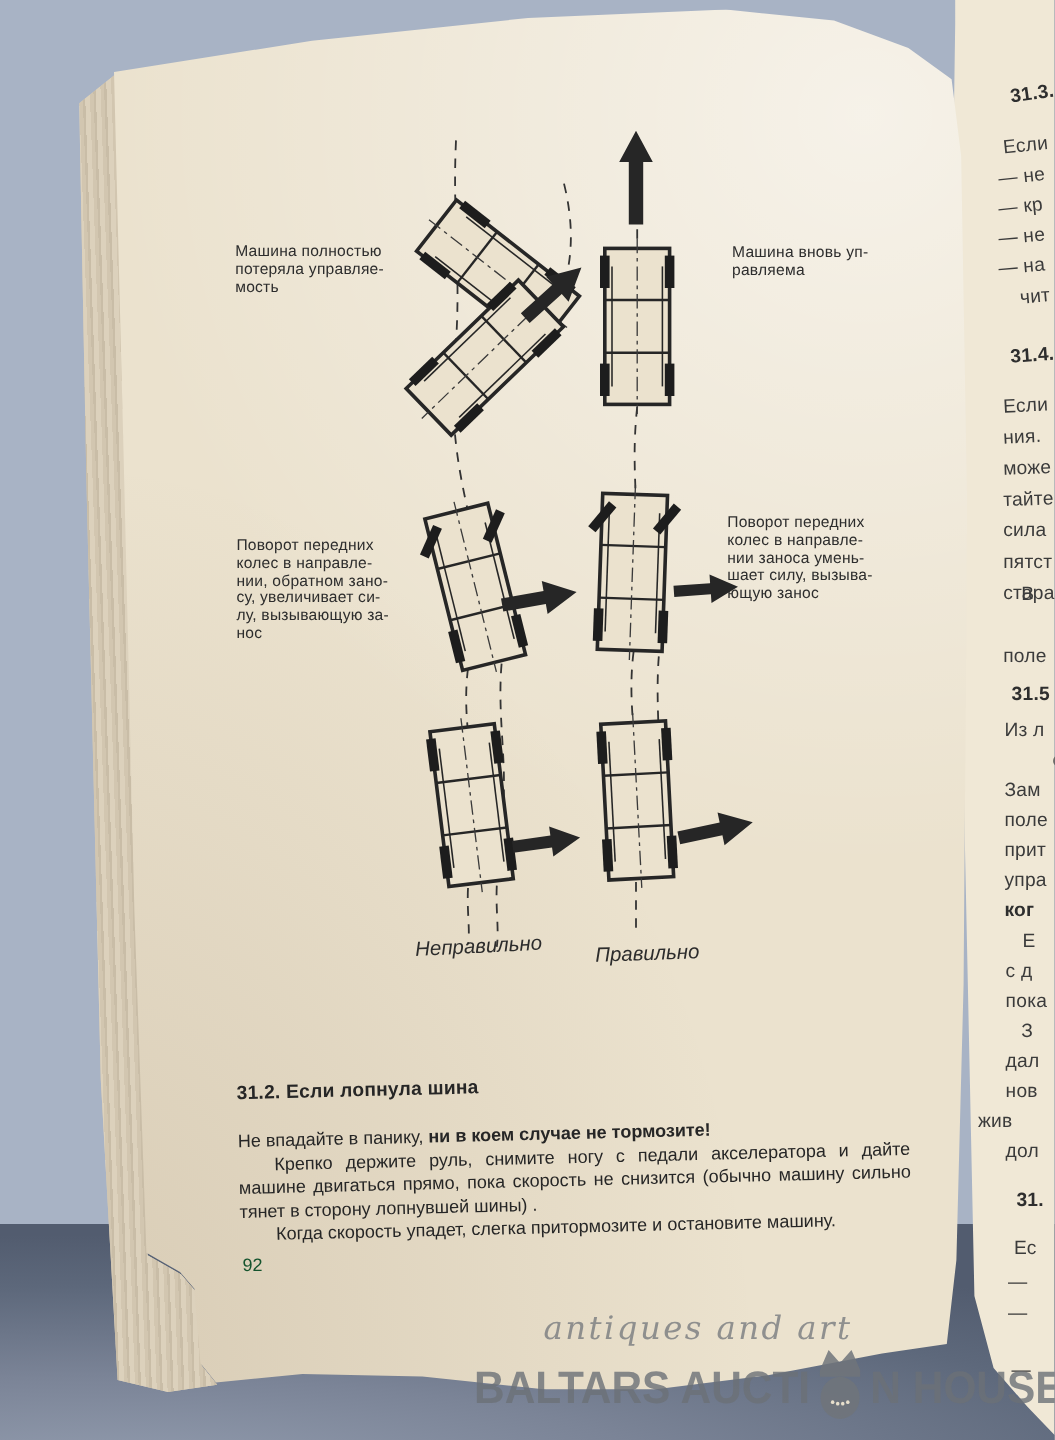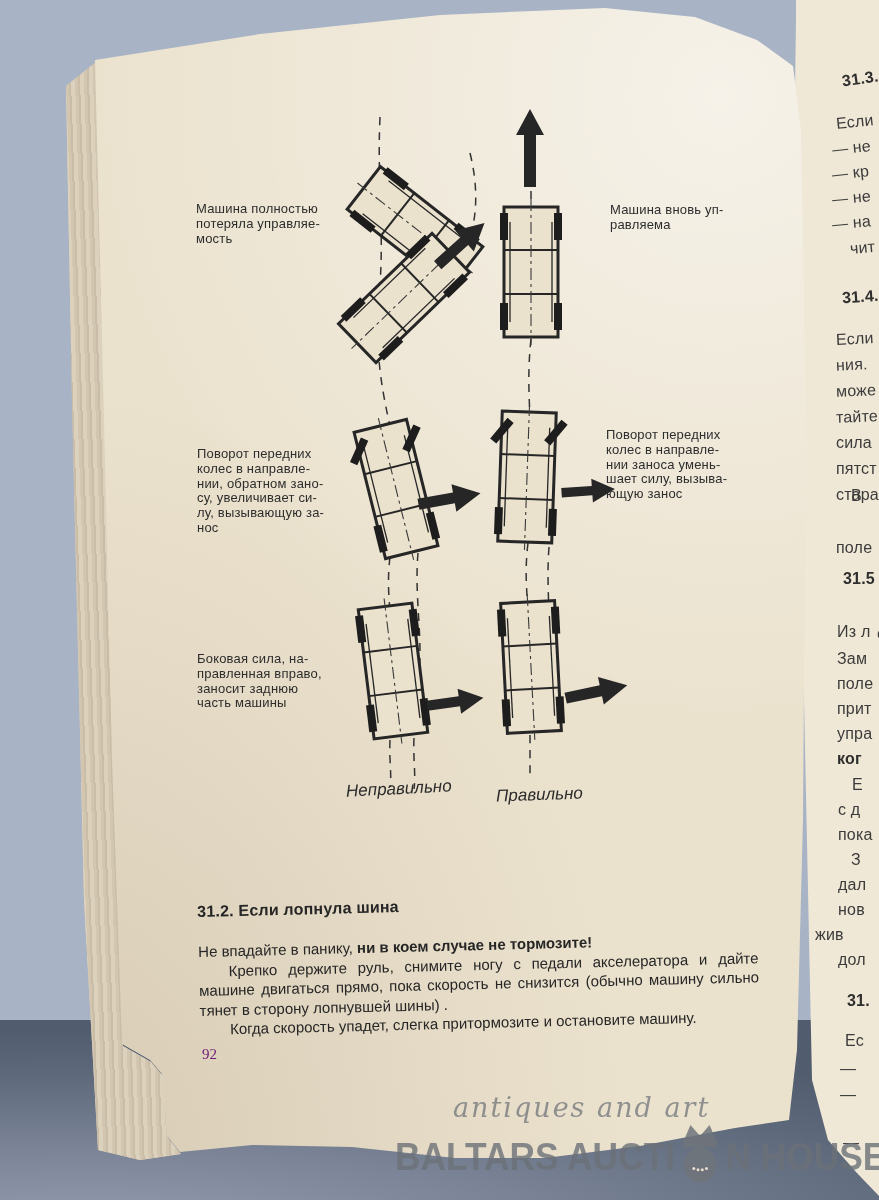--- a/index.html
+++ b/index.html
@@ -54,21 +54,21 @@
   }
   .diagram-svg{position:absolute;left:320px;top:95px;}
   .dash{stroke:#333;stroke-width:1.5;fill:none;stroke-dasharray:8 7;}
   .bottom-text{
     position:absolute;left:197px;top:903px;width:560px;color:#262626;
     transform:rotate(-1.4deg);transform-origin:0 0;
   }
   .sec-h{font-size:16px;font-weight:bold;margin:0 0 21px 0;letter-spacing:.2px;}
   .para{font-size:15px;line-height:19.5px;text-align:justify;margin:0;}
   .ind{text-indent:30px;}
-  .pageno{position:absolute;left:202px;top:1046px;font-size:15px;color:#701a75;font-family:Liberation Serif, serif;}
+  .pageno{position:absolute;left:202px;top:1046px;font-size:15px;color:#14532d;}
   
   .watermark{
     position:absolute;left:395px;top:1092px;width:490px;
     color:rgba(108,112,119,.8);pointer-events:none;
   }
   .wm-tagline{
     margin-left:58px;font-family:"DejaVu Serif",serif;font-style:italic;
     font-size:27px;letter-spacing:2px;color:rgba(112,116,122,.75);
   }
   .wm-brand{
@@ -98,21 +98,21 @@
   <span class="rp" style="top:330px;left:836px;transform:rotate(-3deg)">Если</span>
   <span class="rp" style="top:356px;left:836px;transform:rotate(-3deg)">ния.</span>
   <span class="rp" style="top:382px;left:836px;transform:rotate(-2deg)">може</span>
   <span class="rp" style="top:408px;left:836px;transform:rotate(-2deg)">тайте</span>
   <span class="rp" style="top:434px;left:836px">сила</span>
   <span class="rp" style="top:460px;left:836px">пятст</span>
   <span class="rp" style="top:487px;left:851px">В</span>
   <span class="rp" style="top:486px;left:836px">стара</span>
   <span class="rp" style="top:539px;left:836px">поле</span>
   <span class="rp b" style="top:570px;left:843px">31.5</span>
-  <span class="rp" style="top:623px;left:837px">Из л</span>
+  <span class="rp" style="top:600px;left:837px">Из л</span>
   <span class="rp" style="top:625px;left:877px">скоч</span>
   <span class="rp" style="top:650px;left:837px">Зам</span>
   <span class="rp" style="top:675px;left:837px">поле</span>
   <span class="rp" style="top:700px;left:837px">прит</span>
   <span class="rp" style="top:725px;left:837px">упра</span>
   <span class="rp b" style="top:750px;left:837px">ког</span>
   <span class="rp" style="top:776px;left:852px">Е</span>
   <span class="rp" style="top:801px;left:838px">с д</span>
   <span class="rp" style="top:826px;left:838px">пока</span>
   <span class="rp" style="top:851px;left:851px">З</span>
@@ -139,24 +139,20 @@
 колес в направле-
 нии, обратном зано-
 су, увеличивает си-
 лу, вызывающую за-
 нос</div>
   <div class="lbl" style="left:606px;top:428px">Поворот передних
 колес в направле-
 нии заноса умень-
 шает силу, вызыва-
 ющую занос</div>
-  <div class="lbl" style="left:197px;top:652px">Боковая сила, на-
-правленная вправо,
-заносит заднюю
-часть машины</div>
 
   <svg class="diagram-svg" width="310" height="715" viewBox="0 0 310 715">
     <defs>
       <g id="car">
         <rect x="-27" y="-65" width="54" height="130" fill="#ebe2ce" stroke="#262626" stroke-width="3"></rect>
         <line x1="-27" y1="-22" x2="27" y2="-22" stroke="#262626" stroke-width="2"></line>
         <line x1="-27" y1="22" x2="27" y2="22" stroke="#262626" stroke-width="2"></line>
         <line x1="-21" y1="-50" x2="-21" y2="50" stroke="#262626" stroke-width="1.3"></line>
         <line x1="21" y1="-50" x2="21" y2="50" stroke="#262626" stroke-width="1.3"></line>
         <rect x="-31" y="-59" width="8" height="27" fill="#1d1d1d"></rect>

